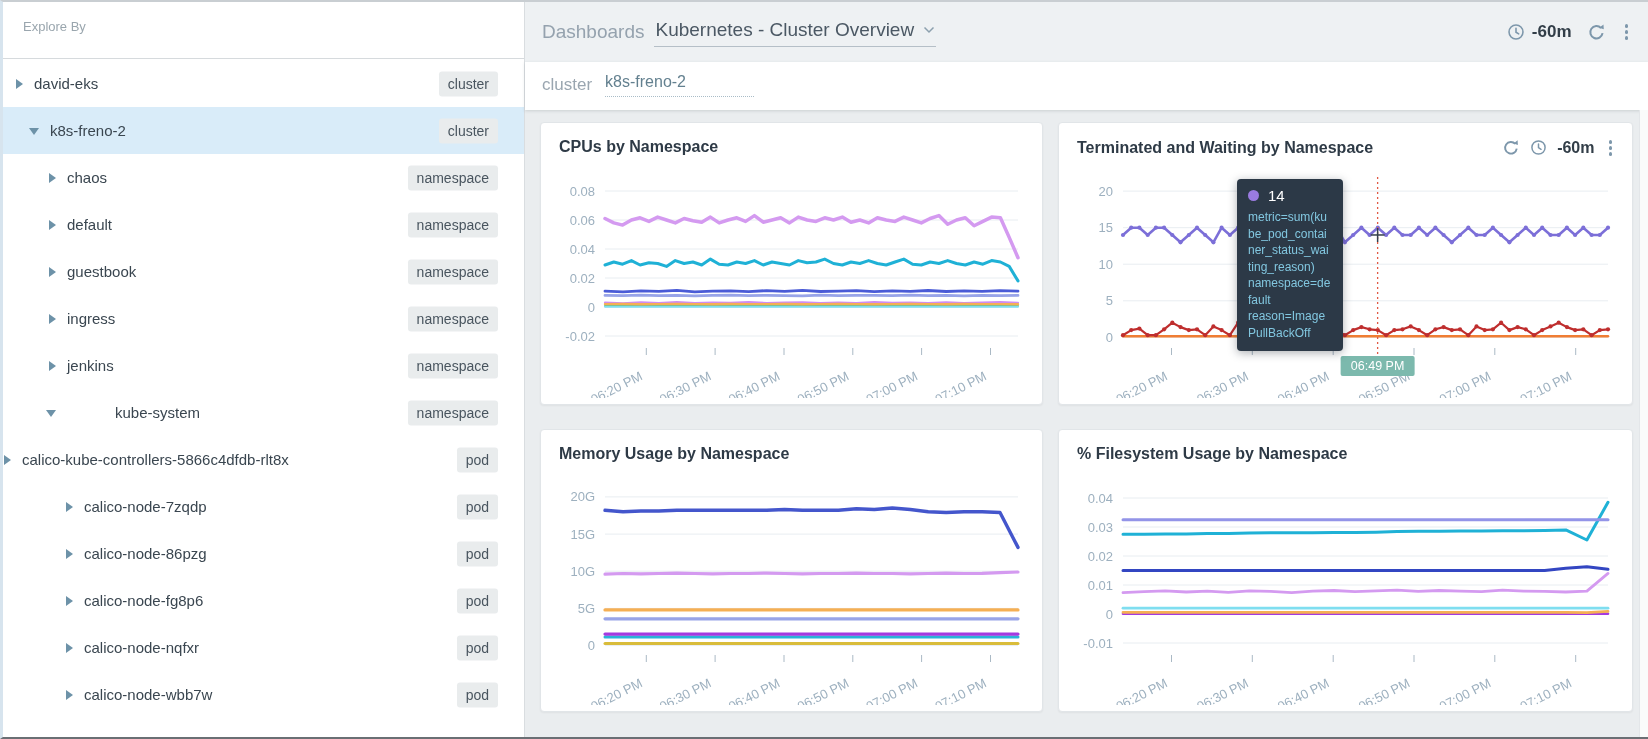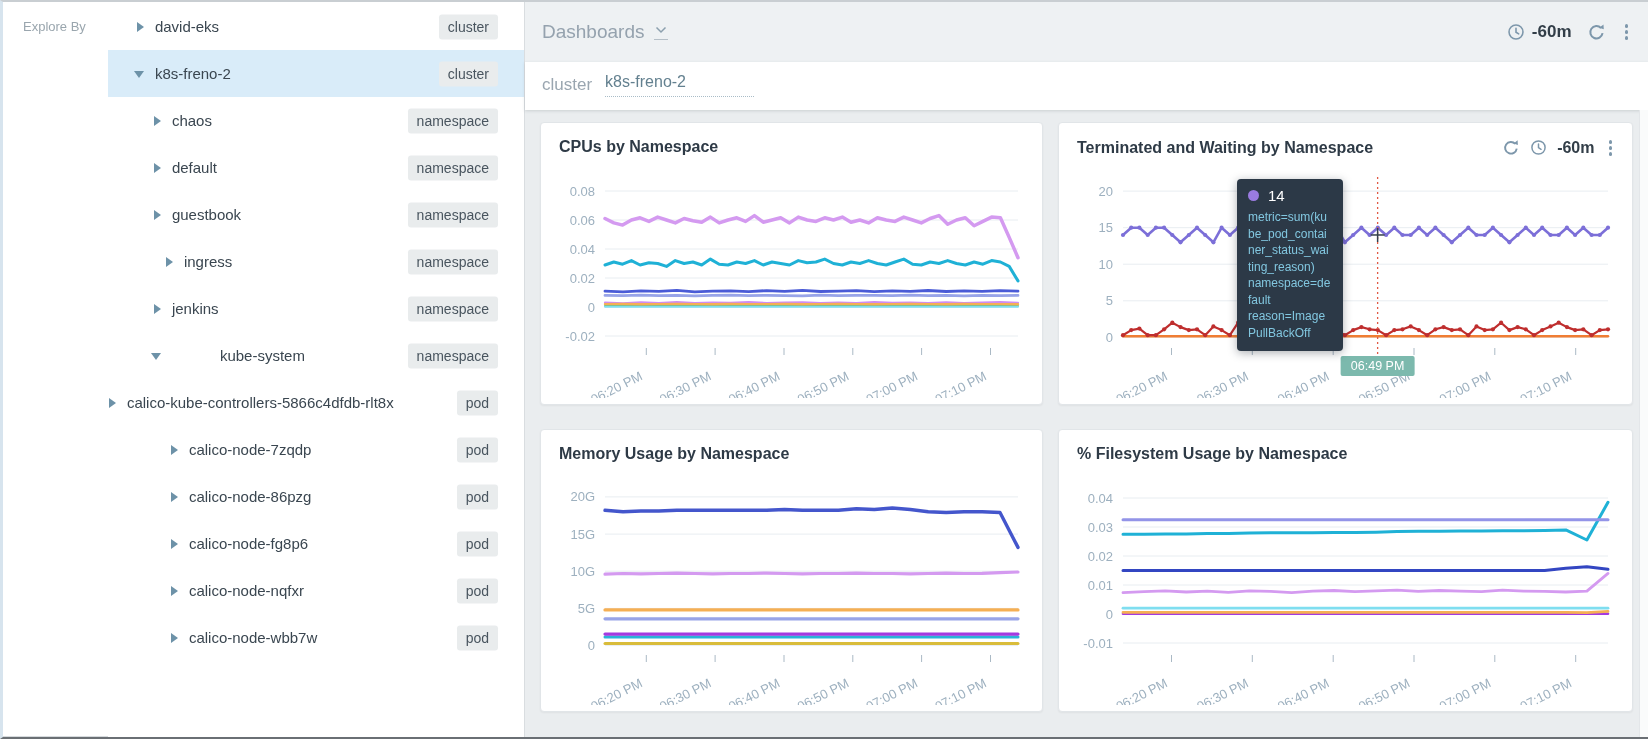--- a/index.html
+++ b/index.html
@@ -9,21 +9,21 @@
     background: #eaedef;
     color: #3a4650;
   }
   .app {
     display: flex; width: 1648px; height: 739px;
     border-top: 2px solid #c9ced2;
     border-bottom: 2px solid #6a6f74;
     border-left: 3px solid #d7e4ee;
   }
   
-  .sidebar { width: 522px; flex: none; background: #fff; border-right: 1px solid #d9dde0; display: flex; flex-direction: row; }
+  .sidebar { width: 522px; flex: none; background: #fff; border-right: 1px solid #d9dde0; display: flex; flex-direction: column; }
   .sidebar-header { padding: 17px 22px 13px 20px; border-bottom: 1px solid #d6dadd; flex: none; }
   .explore-by { font-size: 13px; color: #9aa6ae; margin-bottom: 11px; }
   .view-select { display: flex; align-items: center; justify-content: space-between; cursor: pointer; }
   .view-name { font-size: 17px; color: #3d4956; }
   .chev-icon { color: #8ca0ae; display: inline-flex; }
   .tree { flex: 1; overflow: hidden; padding-top: 1px; }
   .tree-row { height: 47px; display: flex; align-items: center; position: relative; font-size: 15px; color: #3a4650; cursor: pointer; }
   .tree-row.selected { background: #d9ecf9; }
   .tree-arrow { width: 10px; height: 10px; margin-right: 9px; flex: none; position: relative; }
   .tree-arrow.collapsed::before { content: ""; position: absolute; top: 0; left: 1px; border-left: 7px solid #6d92a8; border-top: 5px solid transparent; border-bottom: 5px solid transparent; }
@@ -65,21 +65,21 @@
 </head>
 <body>
 
 <div class="app">
 
   <aside class="sidebar">
     <div class="sidebar-header">
       <div class="explore-by">Explore By</div>
     </div>
     <div class="tree">
-        <div class="tree-row" style="padding-left: 28px;">
+        <div class="tree-row" style="padding-left: 12px;">
           <span class="tree-arrow collapsed"></span>
           <span class="tree-label">david-eks</span>
           <span class="tree-badge">cluster</span>
         </div>
         <div class="tree-row selected" style="padding-left: 28px;">
           <span class="tree-arrow expanded"></span>
           <span class="tree-label">k8s-freno-2</span>
           <span class="tree-badge">cluster</span>
         </div>
         <div class="tree-row" style="padding-left: 45px;">
@@ -90,21 +90,21 @@
         <div class="tree-row" style="padding-left: 45px;">
           <span class="tree-arrow collapsed"></span>
           <span class="tree-label">default</span>
           <span class="tree-badge">namespace</span>
         </div>
         <div class="tree-row" style="padding-left: 45px;">
           <span class="tree-arrow collapsed"></span>
           <span class="tree-label">guestbook</span>
           <span class="tree-badge">namespace</span>
         </div>
-        <div class="tree-row" style="padding-left: 45px; margin-left: 12px;">
+        <div class="tree-row" style="padding-left: 45px;">
           <span class="tree-arrow collapsed"></span>
           <span class="tree-label">ingress</span>
           <span class="tree-badge">namespace</span>
         </div>
         <div class="tree-row" style="padding-left: 45px;">
           <span class="tree-arrow collapsed"></span>
           <span class="tree-label">jenkins</span>
           <span class="tree-badge">namespace</span>
         </div>
         <div class="tree-row" style="padding-left: 45px; gap: 48px;">
@@ -143,20 +143,21 @@
           <span class="tree-badge">pod</span>
         </div>
       </div>
   </aside>
 
   <main class="main">
 
     <div class="topbar">
       <span class="tb-section">Dashboards</span>
       <span class="tb-dash">
+        <span>Kubernetes - Cluster Overview</span>
         <span class="chev-icon">
           <svg width="12" height="8" viewBox="0 0 12 8">
               <polyline points="1.5,1.5 6,6 10.5,1.5" fill="none" stroke="currentColor" stroke-width="1.5"></polyline>
             </svg>
         </span>
       </span>
       <span class="tb-right">
         <span class="time-control">
           <span class="icon-btn">
             <svg width="18" height="18" viewBox="0 0 16 16">

